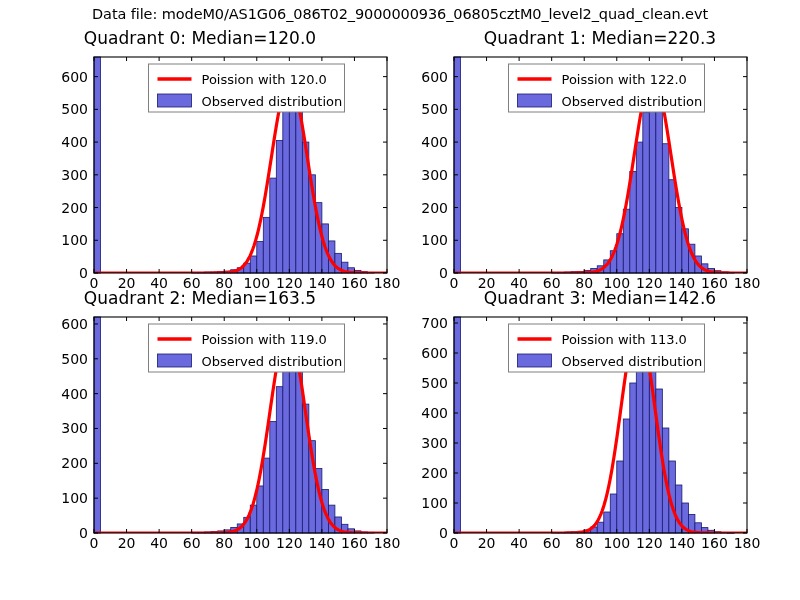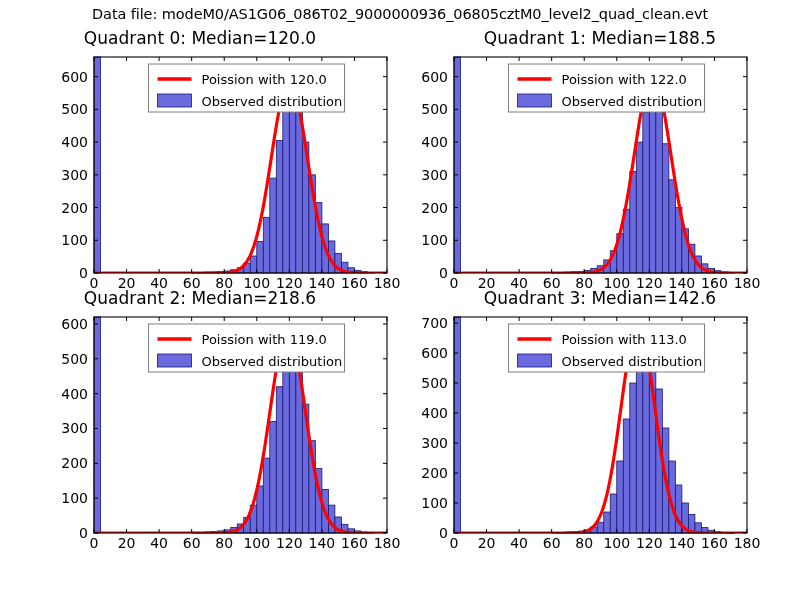--- a/index.html
+++ b/index.html
@@ -161,21 +161,21 @@
         <g>
           <rect x="148.5" y="36" width="196" height="48" fill="#ffffff" stroke="#808080" stroke-width="1"></rect>
           <line x1="157.5" y1="51" x2="191.5" y2="51" stroke="#ff0000" stroke-width="3.4"></line>
           <text x="201.5" y="56" class="legend-label">Poission with 120.0</text>
           <rect x="157.5" y="66" width="34" height="13" fill="#6a6ade" stroke="#1a1a6e" stroke-width="0.8"></rect>
           <text x="201.5" y="78" class="legend-label">Observed distribution</text>
         </g>
       </svg>
     </div>
   <div class="panel" style="left: 400px; top: 28px; width: 400px; height: 268px;">
-      <div class="panel-title">Quadrant 1: Median=188.5</div>
+      <div class="panel-title">Quadrant 1: Median=220.3</div>
       <svg width="400" height="268" class="plot-svg" style="top: 0px;">
         <g>
           <rect x="54.00" y="29.00" width="6.51" height="216.00" fill="#6a6ade" stroke="#1a1a6e" stroke-width="0.8"></rect>
           <rect x="151.67" y="244.35" width="6.51" height="0.65" fill="#6a6ade" stroke="#1a1a6e" stroke-width="0.8"></rect>
           <rect x="158.18" y="244.35" width="6.51" height="0.65" fill="#6a6ade" stroke="#1a1a6e" stroke-width="0.8"></rect>
           <rect x="164.69" y="244.02" width="6.51" height="0.98" fill="#6a6ade" stroke="#1a1a6e" stroke-width="0.8"></rect>
           <rect x="171.20" y="243.69" width="6.51" height="1.31" fill="#6a6ade" stroke="#1a1a6e" stroke-width="0.8"></rect>
           <rect x="177.71" y="243.36" width="6.51" height="1.64" fill="#6a6ade" stroke="#1a1a6e" stroke-width="0.8"></rect>
           <rect x="184.22" y="242.38" width="6.51" height="2.62" fill="#6a6ade" stroke="#1a1a6e" stroke-width="0.8"></rect>
           <rect x="190.73" y="240.42" width="6.51" height="4.58" fill="#6a6ade" stroke="#1a1a6e" stroke-width="0.8"></rect>
@@ -264,21 +264,21 @@
         <g>
           <rect x="108.5" y="36" width="196" height="48" fill="#ffffff" stroke="#808080" stroke-width="1"></rect>
           <line x1="117.5" y1="51" x2="151.5" y2="51" stroke="#ff0000" stroke-width="3.4"></line>
           <text x="161.5" y="56" class="legend-label">Poission with 122.0</text>
           <rect x="117.5" y="66" width="34" height="13" fill="#6a6ade" stroke="#1a1a6e" stroke-width="0.8"></rect>
           <text x="161.5" y="78" class="legend-label">Observed distribution</text>
         </g>
       </svg>
     </div>
   <div class="panel" style="left: 0px; top: 288px; width: 400px; height: 268px;">
-      <div class="panel-title">Quadrant 2: Median=218.6</div>
+      <div class="panel-title">Quadrant 2: Median=163.5</div>
       <svg width="400" height="268" class="plot-svg" style="top: 0px;">
         <g>
           <rect x="94.00" y="29.00" width="6.51" height="216.00" fill="#6a6ade" stroke="#1a1a6e" stroke-width="0.8"></rect>
           <rect x="191.67" y="244.30" width="6.51" height="0.70" fill="#6a6ade" stroke="#1a1a6e" stroke-width="0.8"></rect>
           <rect x="198.18" y="244.30" width="6.51" height="0.70" fill="#6a6ade" stroke="#1a1a6e" stroke-width="0.8"></rect>
           <rect x="204.69" y="243.95" width="6.51" height="1.05" fill="#6a6ade" stroke="#1a1a6e" stroke-width="0.8"></rect>
           <rect x="211.20" y="243.61" width="6.51" height="1.39" fill="#6a6ade" stroke="#1a1a6e" stroke-width="0.8"></rect>
           <rect x="217.71" y="242.91" width="6.51" height="2.09" fill="#6a6ade" stroke="#1a1a6e" stroke-width="0.8"></rect>
           <rect x="224.22" y="241.86" width="6.51" height="3.14" fill="#6a6ade" stroke="#1a1a6e" stroke-width="0.8"></rect>
           <rect x="230.73" y="239.43" width="6.51" height="5.57" fill="#6a6ade" stroke="#1a1a6e" stroke-width="0.8"></rect>

